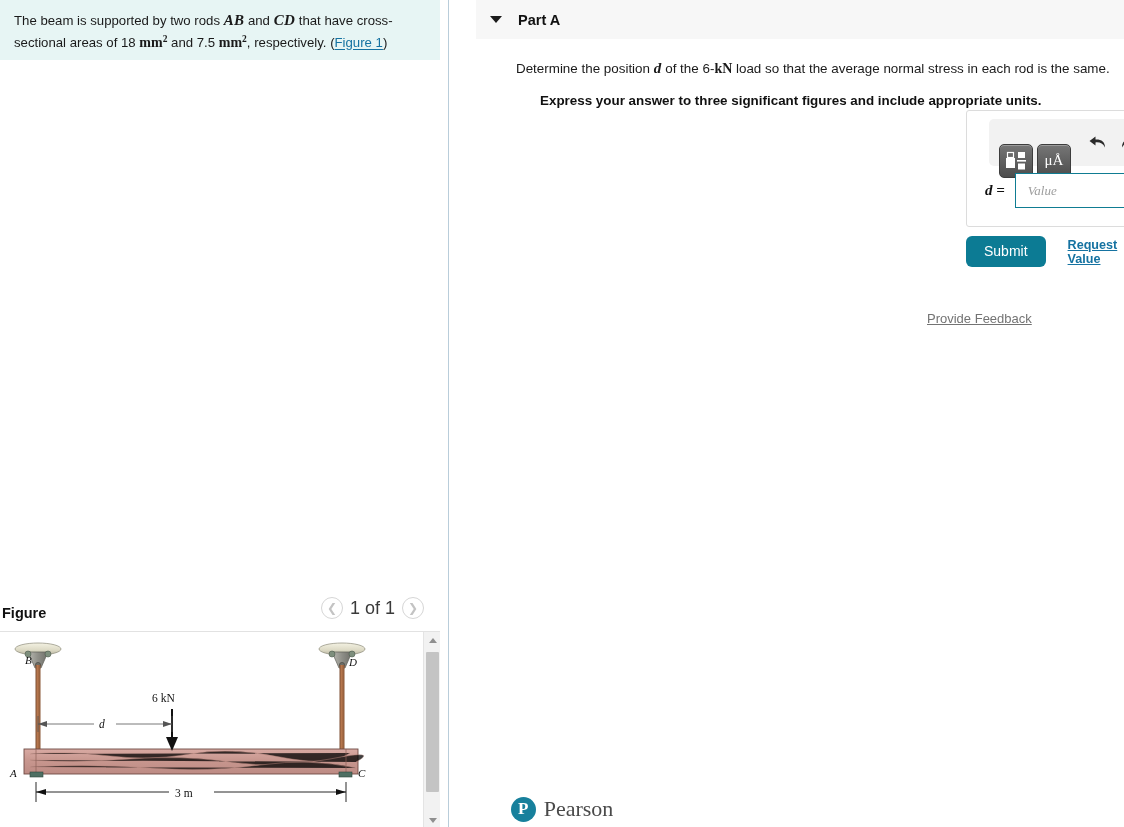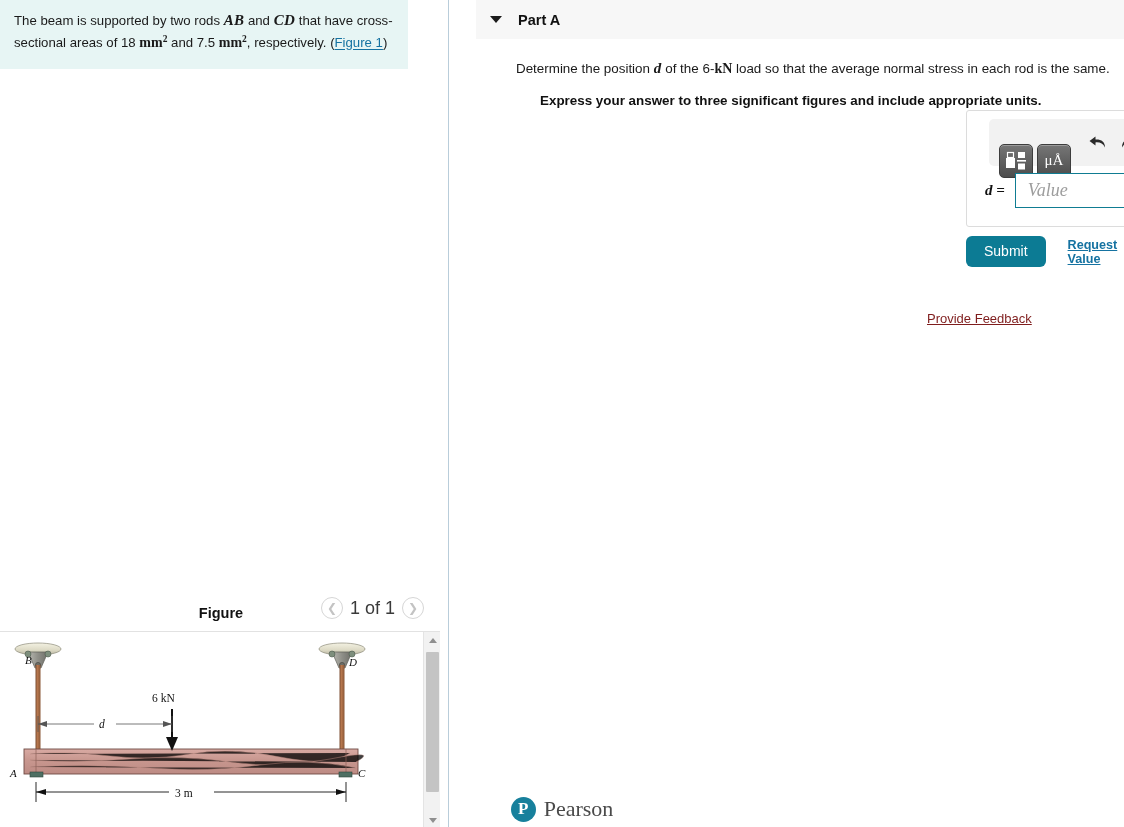--- a/index.html
+++ b/index.html
@@ -14,35 +14,35 @@
 
   
   #left-panel {
     position: absolute; left: 0; top: 0;
     width: 449px; height: 827px;
     background: #ffffff;
     border-right: 1px solid #b9cdda;
   }
   #problem-statement {
     position: absolute; left: 0; top: 0;
-    width: 408px; min-height: 52px;
+    width: 440px; min-height: 52px;
     background: #e7f5f4;
-    padding: 9px 12px 15px 14px;
+    padding: 9px 12px 6px 14px;
     font-size: 13.2px; color: #1a1a1a; line-height: 1.55;
   }
   .mathvar { font-family: "Liberation Serif", serif; font-style: italic; font-size: 15px; font-weight: 600; letter-spacing:.3px;}
   .mathup  { font-family: "Liberation Serif", serif; font-weight: 700; font-size: 14px; }
   .sup { font-size: 9.5px; vertical-align: super; font-family:"Liberation Serif", serif; font-weight:700;}
   .figlink { color: #1572a1; text-decoration: underline; cursor: pointer; }
 
   
   #figure-section { position: absolute; left: 0; top: 596px; width: 449px; }
   #figure-head {
     position: relative; height: 34px; width: 440px;
-    display: flex; align-items: center; justify-content: center;
+    display: flex; align-items: center;
   }
   #figure-title {
     font-size: 14.5px; font-weight: bold; color: #111; margin-left: 2px;
   }
   #figure-pager {
     position: absolute; right: 16px; top: 1px;
     display: flex; align-items: center; gap: 7px;
   }
   .pager-btn {
     width: 22px; height: 22px; border-radius: 50%;
@@ -144,36 +144,36 @@
     font-family: "Liberation Serif", serif; font-style: italic;
     font-size: 15px; font-weight: 600; color: #111; margin-right: 10px; white-space:nowrap;
   }
   .mq-field {
     height: 35px; border: 1px solid #0f7c92; background:#fff;
     display:flex; align-items:center; padding-left: 12px;
   }
   #mq-value { width: 145px; }
   .mq-ph {
     font-family: "Liberation Serif", serif; font-style: italic;
-    font-size: 18px; color: #9d9d9d;
+    font-size: 13px; color: #9d9d9d;
   }
 
   #submit-row { position:absolute; left: 516px; top: 236px; display:flex; align-items:center; }
   #submit-button {
     background: #0c7b94; color: #fff; border: none;
     font-family: "Liberation Sans", sans-serif;
     font-size: 14px; padding: 7px 18px 8px; border-radius: 6px; cursor: pointer;
   }
   #request-answer {
     margin-left: 22px; font-size: 12.6px; font-weight: bold;
     color: #1572a1; text-decoration: underline; cursor:pointer;
   }
   #provide-feedback {
     position:absolute; left: 477px; top: 311px;
-    font-size: 13px; color: #7f1d1d; text-decoration: underline; cursor: pointer;
+    font-size: 13px; color: #737373; text-decoration: underline; cursor: pointer;
   }
 
   
   #pearson-footer {
     position:absolute; left: 0; bottom: 0; width: 1124px; height: 36px;
     display:flex; align-items:center; justify-content:center;
   }
   #pearson-mark {
     width: 25px; height: 25px; border-radius: 50%;
     background: #17809c; color: #fff;

